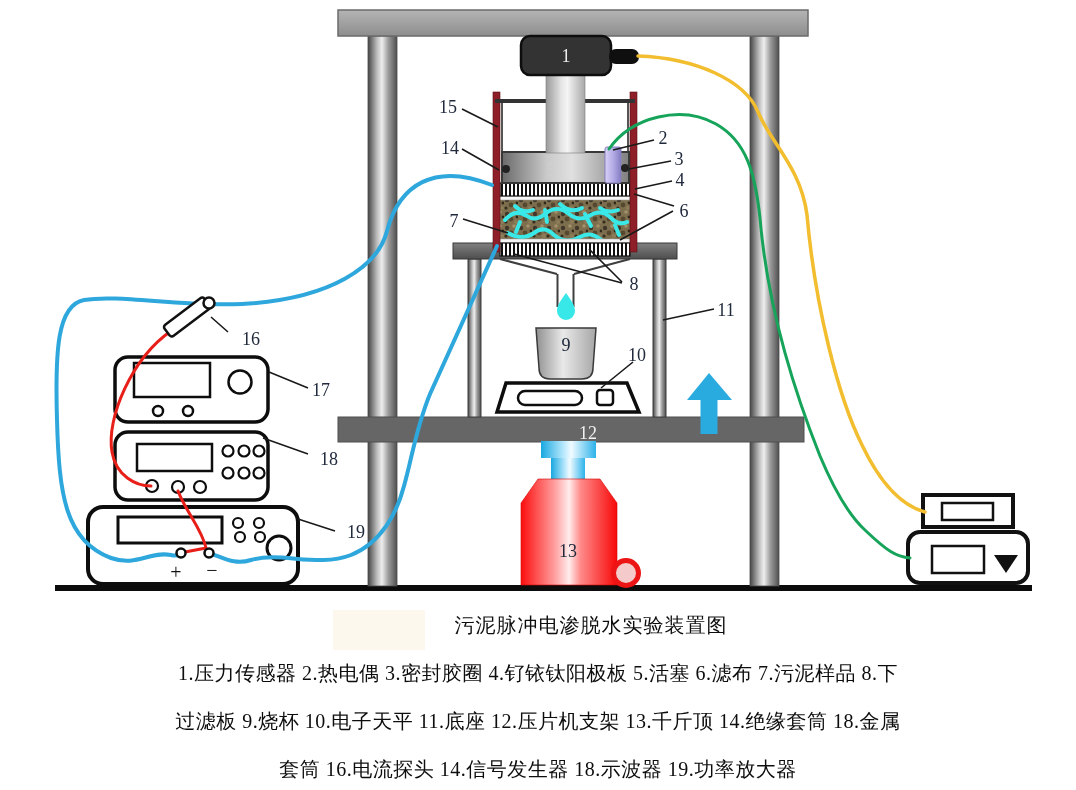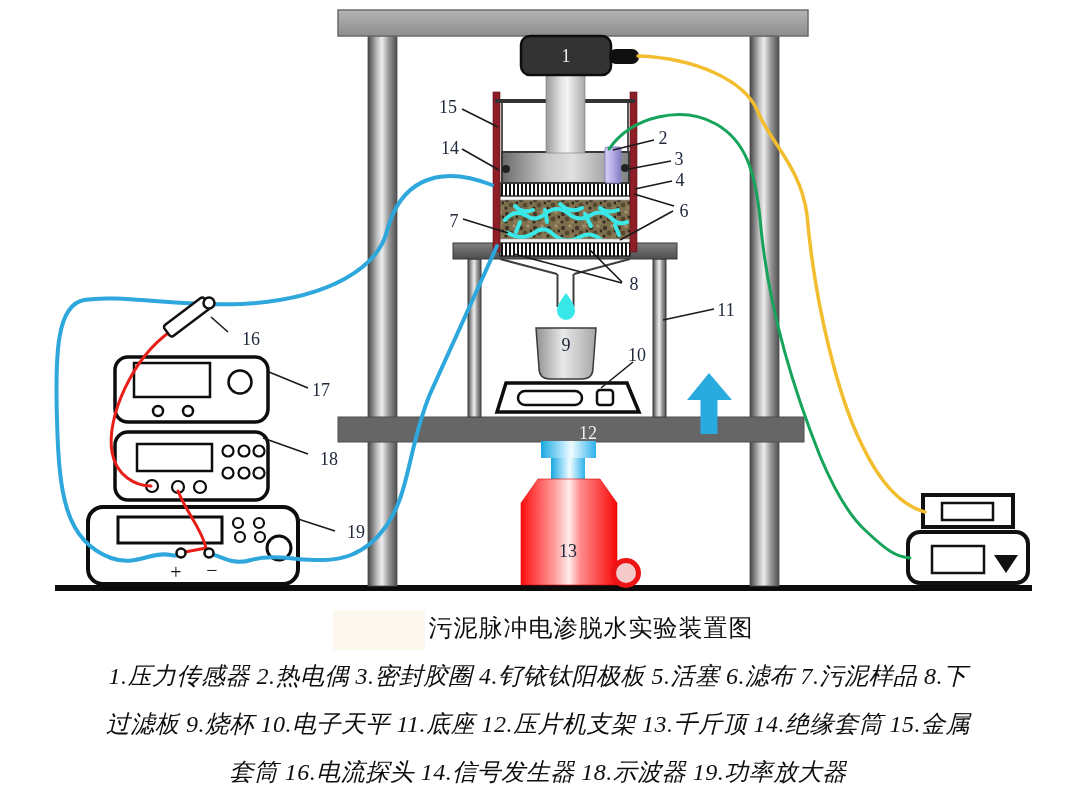--- a/index.html
+++ b/index.html
@@ -1,23 +1,23 @@
 <!DOCTYPE html>
 <html><head>
 <meta charset="utf-8">
 <style>
   html,body{margin:0;padding:0;background:#fff;}
   .stage{position:relative;width:1076px;height:790px;background:#fff;overflow:hidden;
          font-family:"Liberation Serif",serif;}
   .stage svg{position:absolute;left:0;top:0;}
   .pale-rect{position:absolute;left:333px;top:610px;width:92px;height:40px;background:#fcf8ee;}
   .fig-title{position:absolute;left:108px;top:612px;width:966px;text-align:center;
-             font-size:24px;color:#0d0d0d;letter-spacing:1px;}
+             font-size:20px;color:#0d0d0d;letter-spacing:1px;}
   .cap-line{position:absolute;left:0;top:0;width:1076px;text-align:center;
-            font-size:24px;color:#0d0d0d;letter-spacing:0.5px;white-space:nowrap;font-style:italic;}
+            font-size:20px;color:#0d0d0d;letter-spacing:0.5px;white-space:nowrap;}
   .cap-1{top:660px;} .cap-2{top:708px;} .cap-3{top:756px;}
   text{font-family:"Liberation Serif",serif;}
 </style>
 </head>
 <body>
 
 <div class="stage">
 
 <svg width="1076" height="600" viewBox="0 0 1076 600">
   <defs>
@@ -236,16 +236,16 @@
     <text x="329" y="465">18</text>
     <text x="356" y="538">19</text>
     <text x="176" y="579" font-size="20" fill="#111">+</text>
     <text x="212" y="577" font-size="20" fill="#111">−</text>
   </g>
 </svg>
 
 <div class="pale-rect"></div>
 <div class="fig-title">污泥脉冲电渗脱水实验装置图</div>
 <div class="cap-line cap-1">1.压力传感器  2.热电偶  3.密封胶圈  4.钌铱钛阳极板  5.活塞  6.滤布  7.污泥样品  8.下</div>
-<div class="cap-line cap-2">过滤板  9.烧杯  10.电子天平  11.底座  12.压片机支架  13.千斤顶  14.绝缘套筒  15.金属</div>
+<div class="cap-line cap-2">过滤板  9.烧杯  10.电子天平  11.底座  12.压片机支架  13.千斤顶  14.绝缘套筒  18.金属</div>
 <div class="cap-line cap-3">套筒  16.电流探头  14.信号发生器 18.示波器  19.功率放大器</div>
 
 </div>
 
 </body></html>

